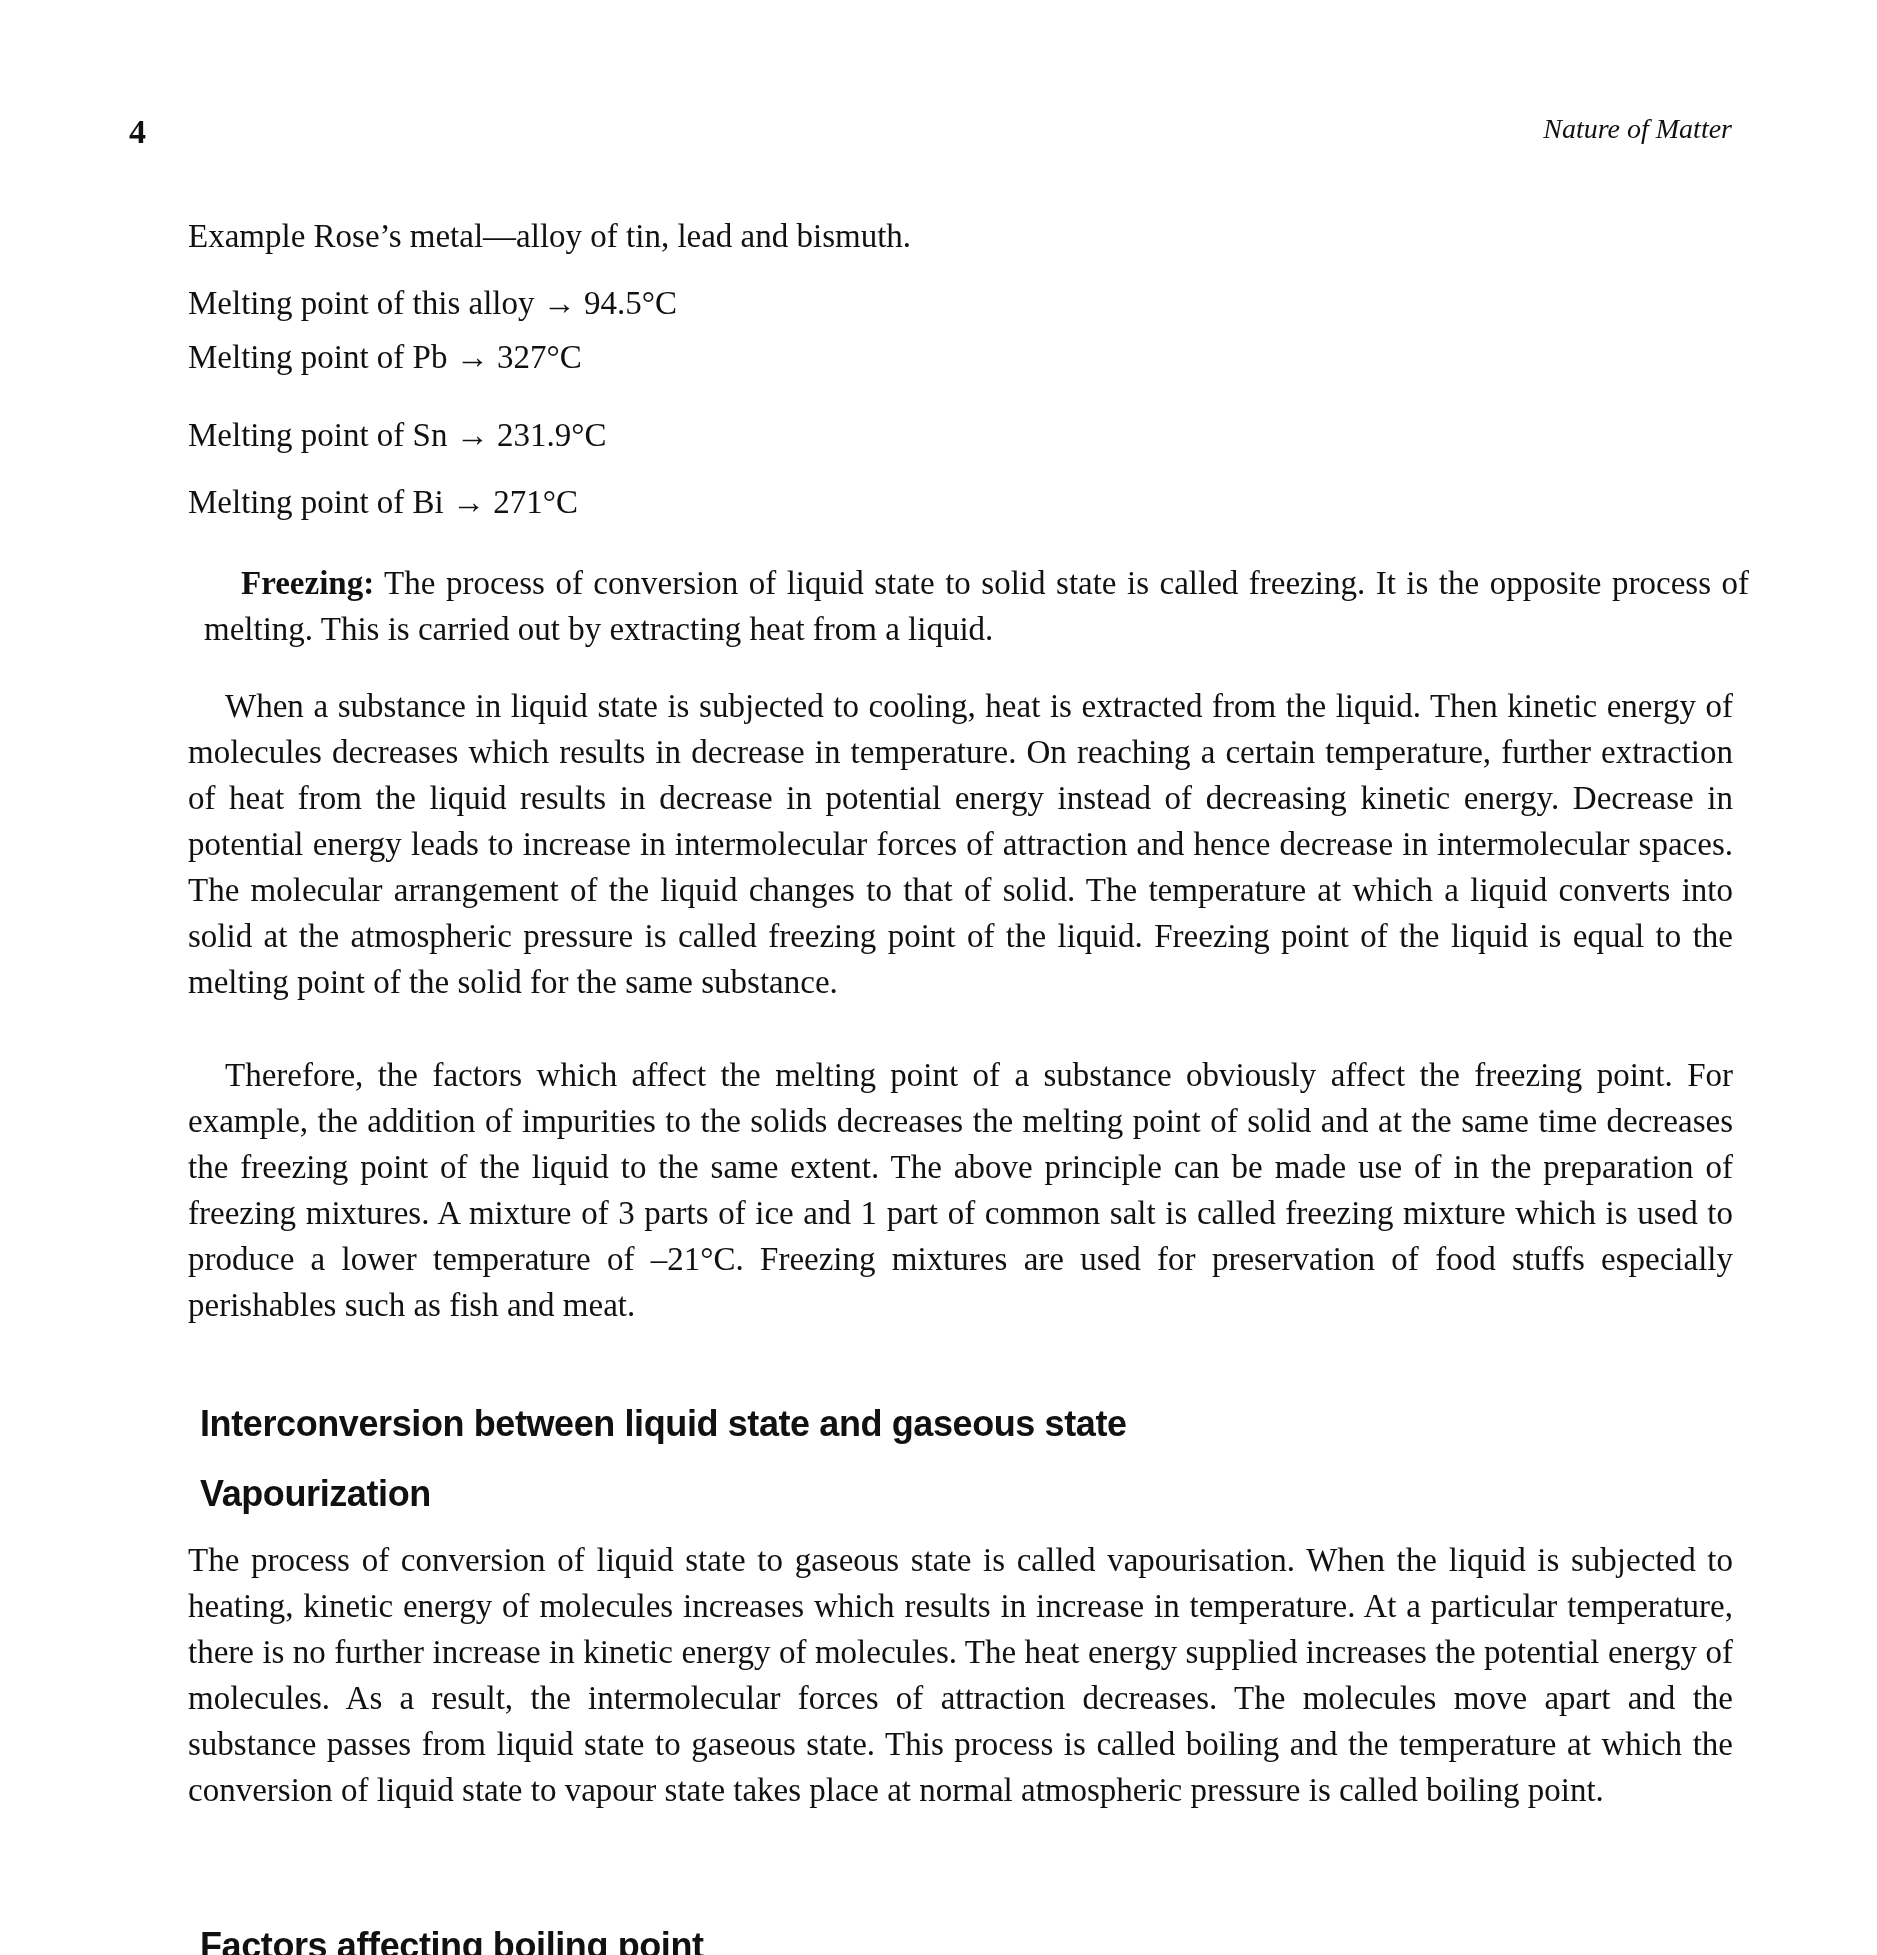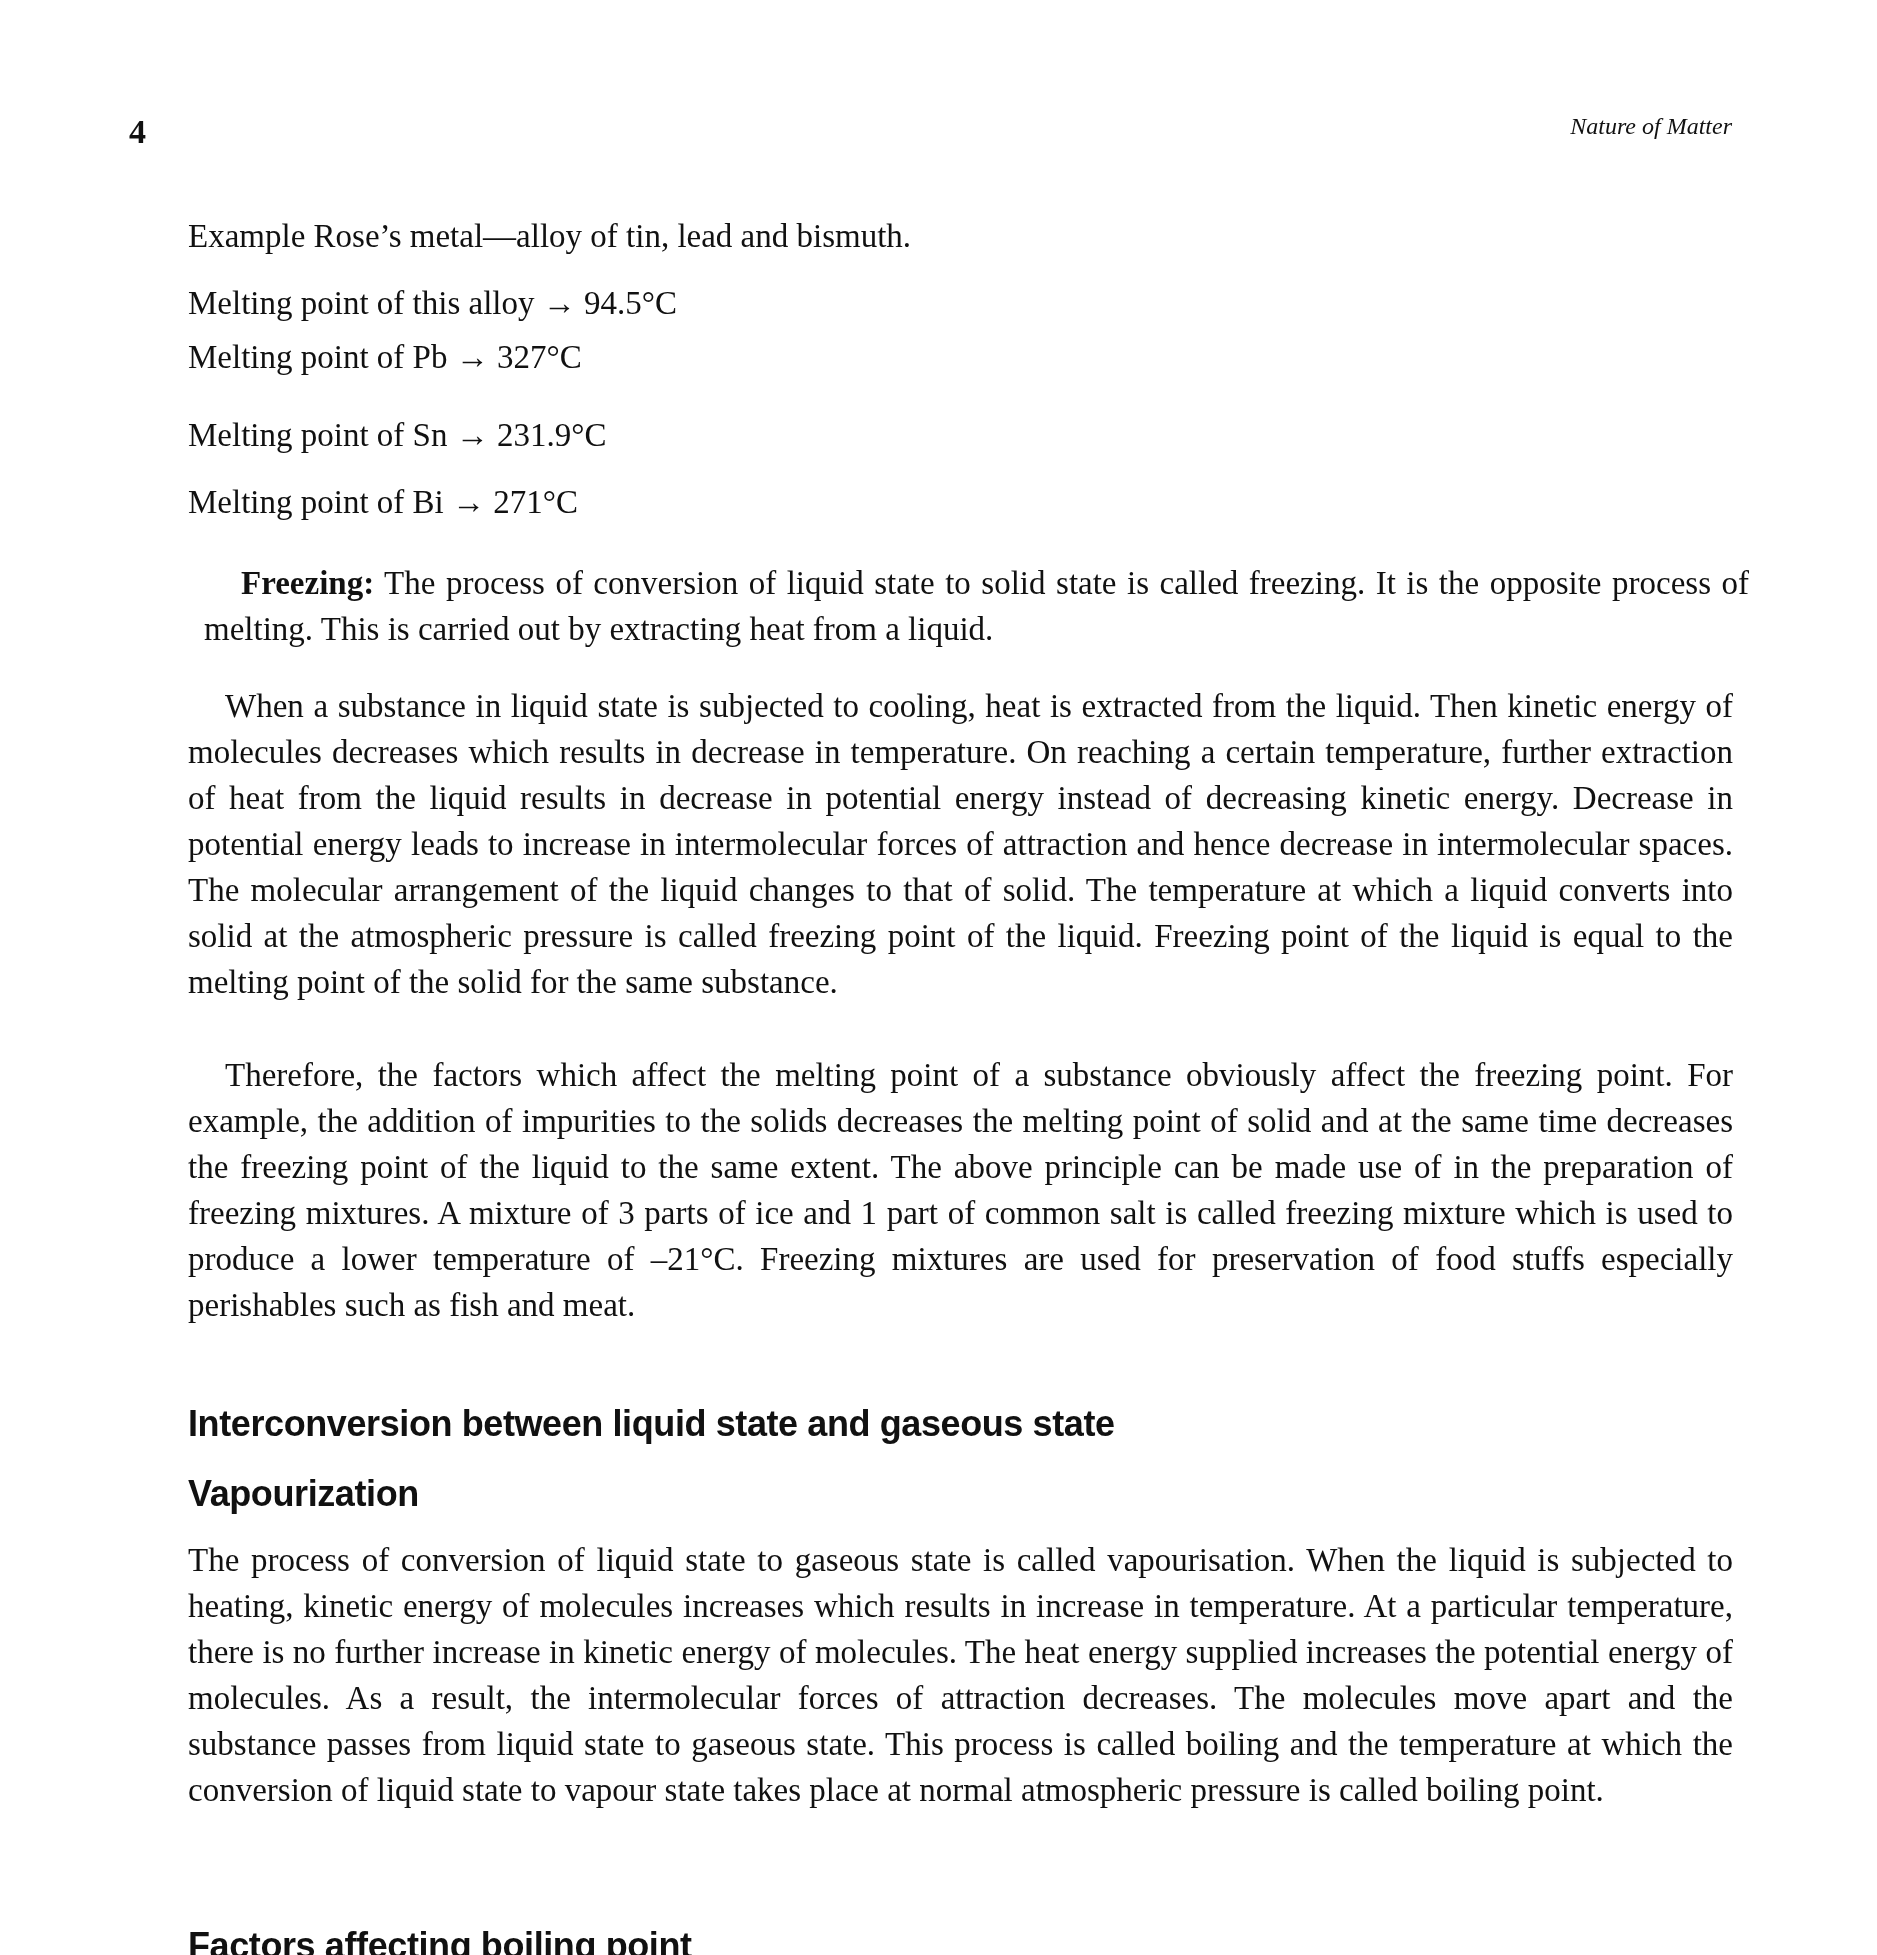--- a/index.html
+++ b/index.html
@@ -27,21 +27,21 @@
       left: 0; top: 0;
       font-family: "Liberation Serif", serif;
       font-weight: bold;
       font-size: 34px;
     }
     .running-title {
       position: absolute;
       right: 0; top: 0;
       font-family: "Liberation Serif", serif;
       font-style: italic;
-      font-size: 24px;
+      font-size: 28px;
     }
     .content {
       position: absolute;
       left: 188px;
       width: 1545px;
       top: 0;
     }
     .line {
       position: absolute;
       left: 0;
@@ -55,21 +55,21 @@
       width: 1545px;
       font-size: 33px;
       line-height: 46px;
       text-align: justify;
       text-align-last: left;
     }
     .indent { text-indent: 37px; }
     .bold-lead { font-weight: bold; }
     .heading {
       position: absolute;
-      left: 0;
+      left: 12px;
       font-family: "Liberation Sans", "DejaVu Sans", sans-serif;
       font-weight: bold;
       font-size: 36px;
       line-height: 43px;
       white-space: nowrap;
       letter-spacing: -0.4px;
     }
   </style>
 </head>
 <body>

